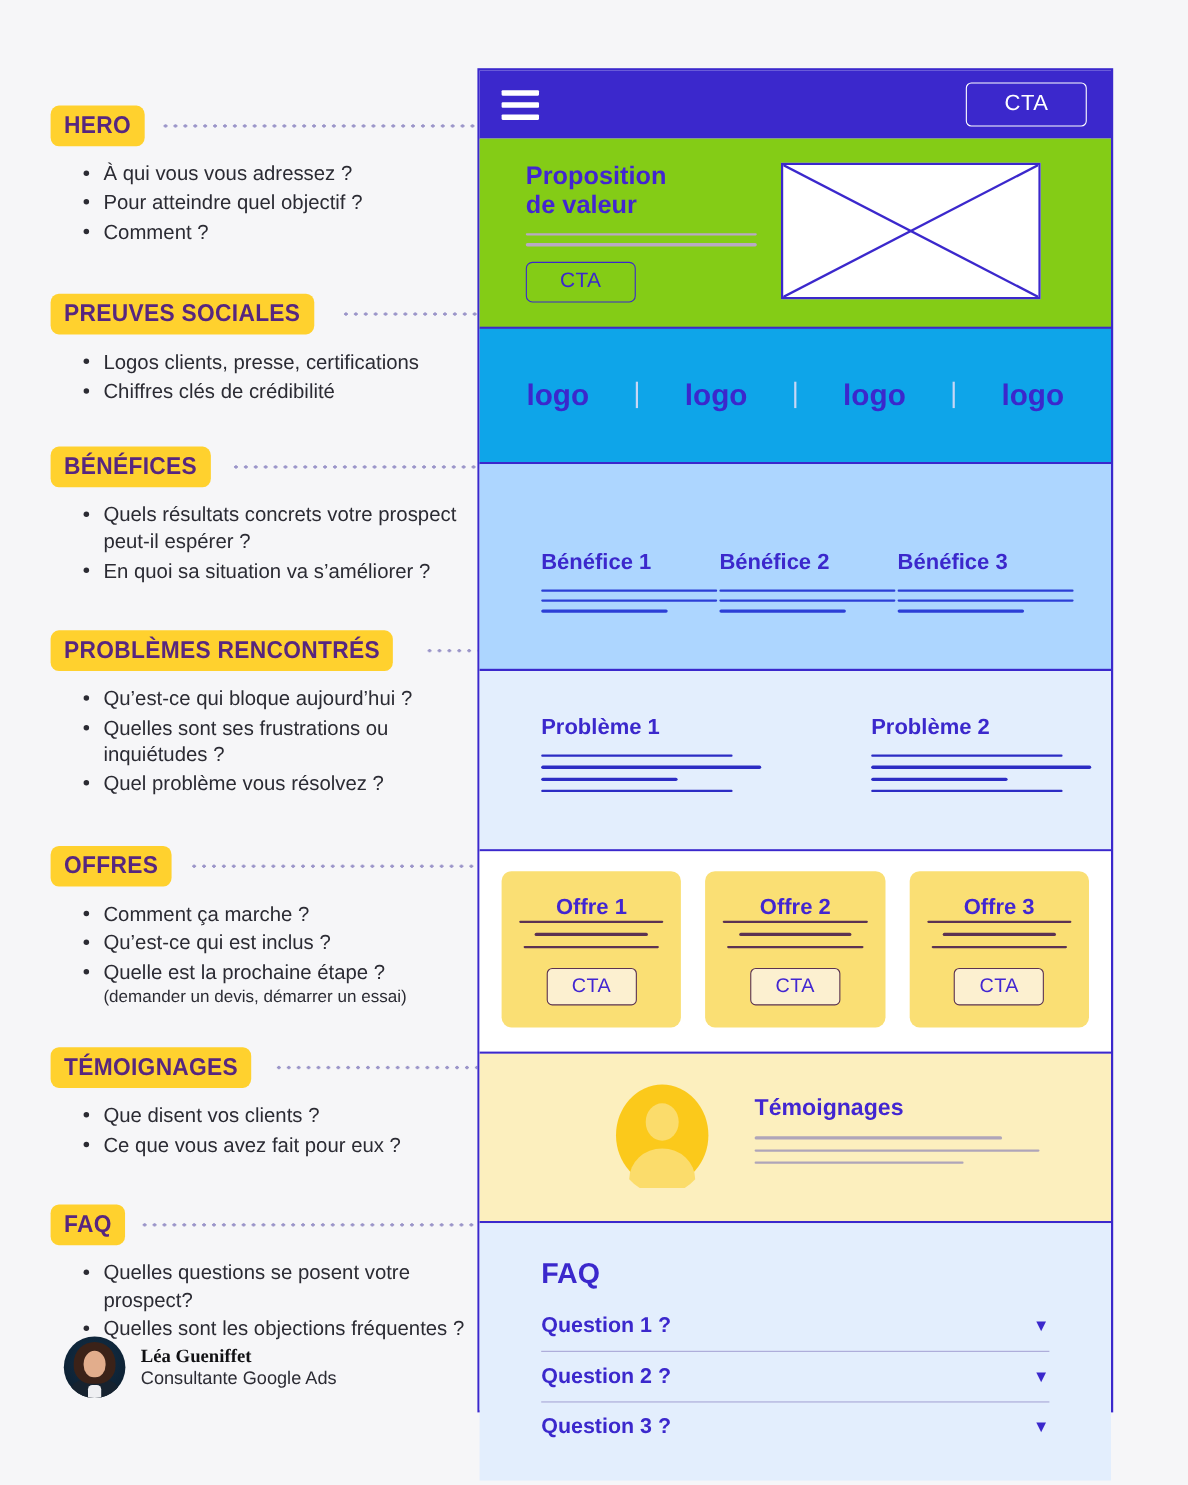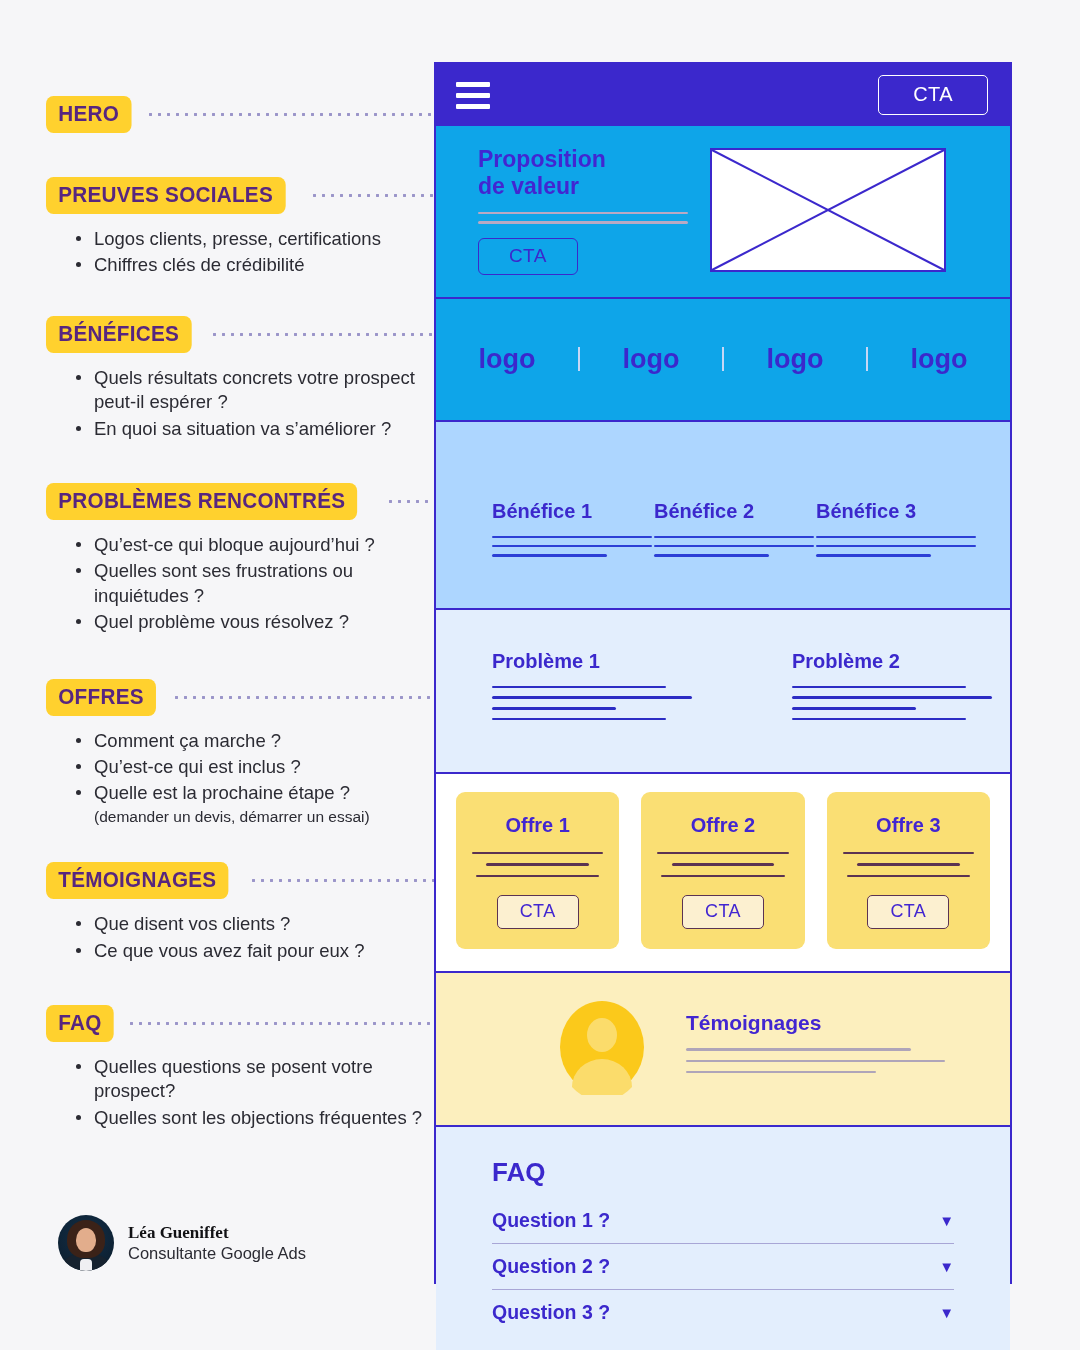--- a/index.html
+++ b/index.html
@@ -120,21 +120,21 @@
     border: 1.6px solid #FFFFFF;
     border-radius: 5px;
     color: #FFFFFF;
     font-size: 20px;
     padding: 7px 34px 8px 34px;
     letter-spacing: 0.4px;
   }
 
   
   .mk-hero {
-    background: #0ea5e9;
+    background: #84cc16;
     border-bottom: 2px solid #3B28CC;
     display: flex; align-items: center; gap: 22px;
     padding: 20px 36px 22px 42px;
     flex: 0 0 auto;
   }
   .hero-left { flex: 0 0 auto; width: 210px; }
   .hero-title {
     color: #4226D1; font-weight: 700; font-size: 23px; line-height: 1.18;
     white-space: pre-line;
   }
@@ -199,21 +199,21 @@
     padding: 18px 20px 22px 20px;
     flex: 0 0 auto;
   }
   .offer-card {
     width: 164px;
     background: #FADF74;
     border-radius: 9px;
     padding: 22px 16px 20px 16px;
     text-align: center;
   }
-  .offer-title { color: #4226D1; font-weight: 700; font-size: 20px; margin-bottom: 15px; }
+  .offer-title { color: #4226D1; font-weight: 700; font-size: 20px; }
   .ol { height: 2.2px; background: #5B3352; margin: 0 auto 9px auto; border-radius: 2px; }
   .offer-cta {
     display: inline-block; margin-top: 9px;
     border: 1.7px solid #5B3352; border-radius: 5px;
     background: #FCF0D0; color: #4226D1;
     font-size: 18px; padding: 5px 22px 6px 22px; letter-spacing: 0.4px;
   }
 
   
   .mk-testi {
@@ -250,20 +250,25 @@
 <body>
 
 <div class="page">
 
   <div class="left-col" id="left-col">
       <div class="sec" style="margin-bottom: 44px;">
         <div class="badge-row">
           <div class="badge">HERO</div>
           <div class="dots"></div>
         </div>
+        <ul class="bullets">
+          <li><span>À qui vous vous adressez ?</span></li>
+          <li><span>Pour atteindre quel objectif ?</span></li>
+          <li><span>Comment ?</span></li>
+        </ul>
       </div>
       <div class="sec" style="margin-bottom: 38px;">
         <div class="badge-row">
           <div class="badge">PREUVES SOCIALES</div>
           <div class="dots"></div>
         </div>
         <ul class="bullets">
           <li><span>Logos clients, presse, certifications</span></li>
           <li><span>Chiffres clés de crédibilité</span></li>
         </ul>

